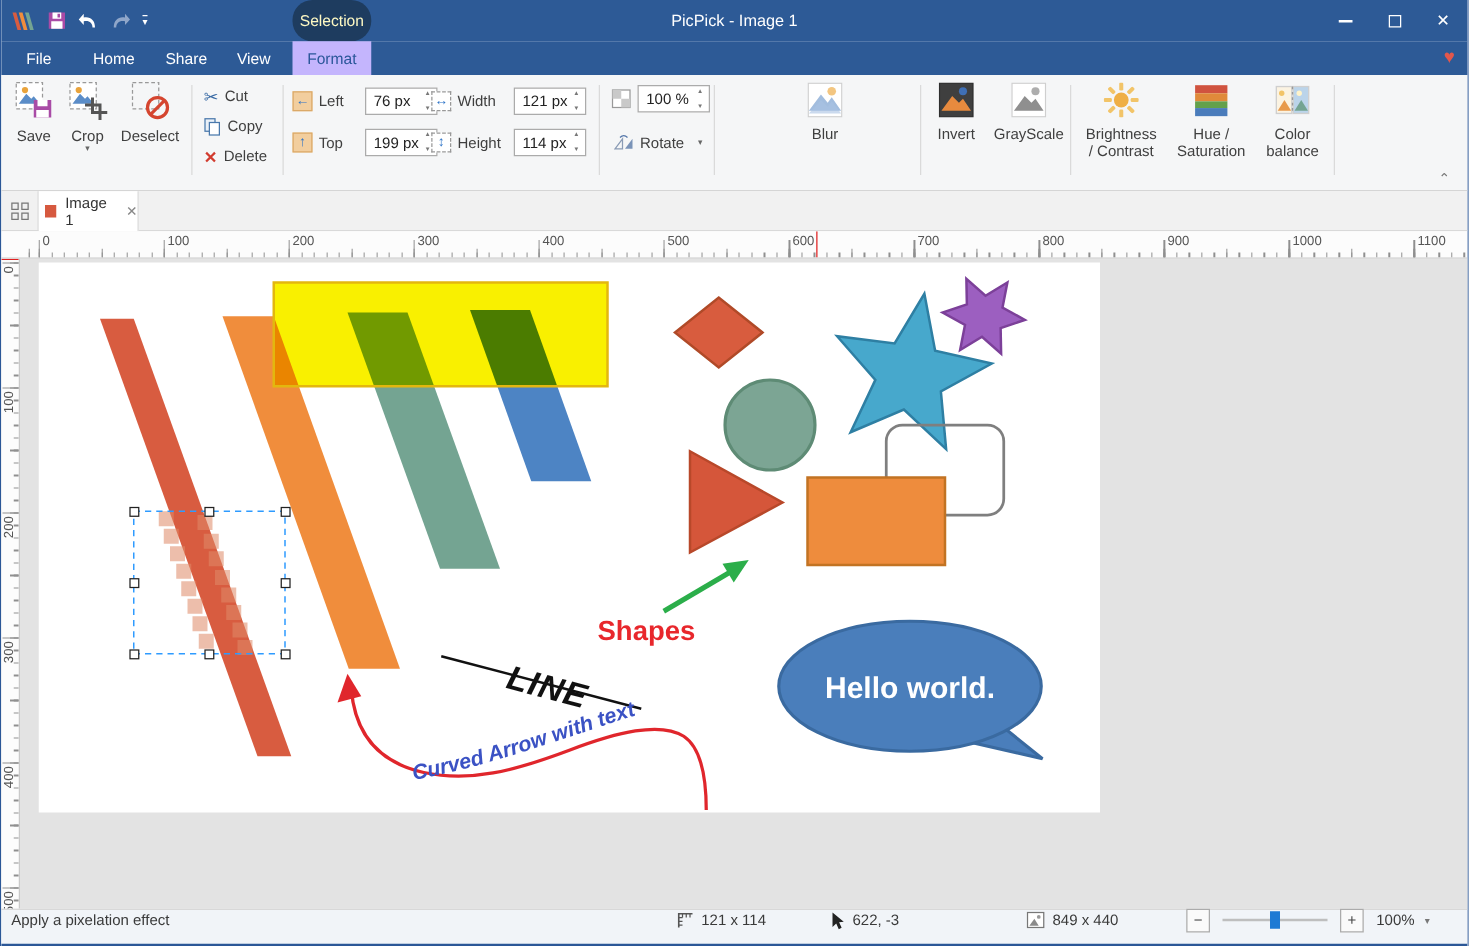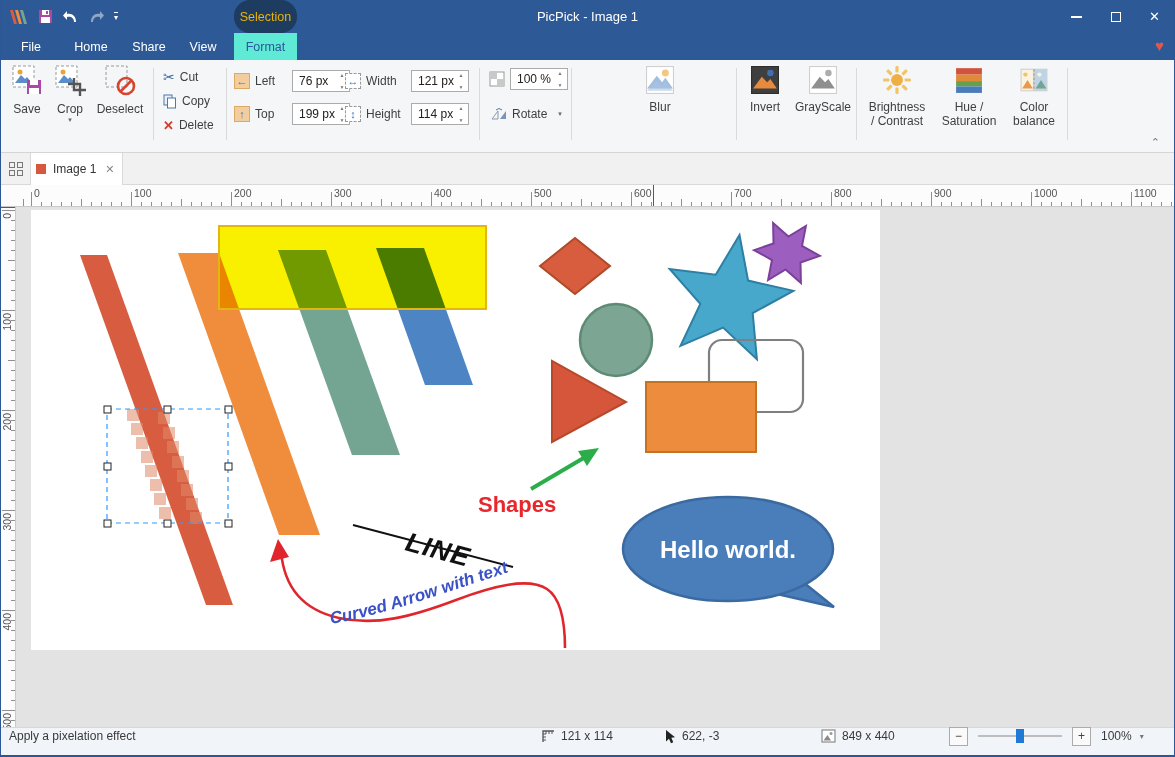--- a/index.html
+++ b/index.html
@@ -5,33 +5,33 @@
   * { margin:0; padding:0; box-sizing:border-box; }
   html,body { width:1175px; height:757px; font-family:"Liberation Sans",sans-serif; }
   .window { position:relative; width:1175px; height:757px; background:#fff; overflow:hidden;
             border-left:1px solid #2B5797; border-right:1px solid #2B5797; }
   
   .titlebar { position:absolute; left:0; top:0; width:100%; height:33px; background:#2D5A96; }
   .qat { position:absolute; left:8px; top:0; height:33px; display:flex; align-items:center; gap:9px; }
   .qat svg { display:block; }
   .qat-caret { color:#fff; font-size:8px; line-height:8px; border-top:1px solid #fff; padding-top:1px; }
   .ctx-header { position:absolute; left:233px; top:0; width:63px; height:33px; background:#1E3C5F;
-                color:#eab308; font-size:12.5px; display:flex; align-items:center; justify-content:center;border-radius:16px; }
+                color:#fef9c3; font-size:12.5px; display:flex; align-items:center; justify-content:center;border-radius:16px; }
   .win-title { position:absolute; left:50%; top:0; transform:translateX(-50%); height:33px;
                display:flex; align-items:center; color:#fff; font-size:13px; }
   .win-controls { position:absolute; right:0; top:0; height:33px; display:flex; }
   .win-btn { width:39px; height:33px; display:flex; align-items:center; justify-content:center; color:#fff; }
   .min-glyph { display:block; width:11px; height:2px; background:#fff; }
   .max-glyph { display:block; width:10px; height:10px; border:1.5px solid #fff; }
   .close-glyph { font-size:13px; }
   
   .menubar { position:absolute; left:0; top:33px; width:100%; height:27px; background:#2D5A96; }
   .menu-item { position:absolute; top:0; height:27px; display:flex; align-items:center; justify-content:center;
                color:#fff; font-size:12.5px; cursor:default; }
-  .menu-item.active { background:#5eead4; color:#2B579A; }
+  .menu-item.active { background:#c4b5fd; color:#2B579A; }
   .heart { position:absolute; right:10px; top:4px; color:#E2574C; font-size:15px; }
   
   .ribbon { position:absolute; left:0; top:60px; width:100%; height:93px; background:#F5F6F7;
             border-bottom:1px solid #D5D5D5; font-size:12px; color:#3F3F3F; }
   .rsep { position:absolute; top:8px; height:72px; width:1px; background:#DADADA; }
   .bigbtn { position:absolute; top:4px; text-align:center; }
   .bigbtn .bicon { margin:0 auto 3px auto; width:32px; height:32px; }
   .bigbtn .blabel { font-size:12px; }
   .bigbtn .bcaret { font-size:7px; color:#666; line-height:8px; }
   .smallbtn { position:absolute; height:20px; display:flex; align-items:center; gap:5px; font-size:12px; }
@@ -51,21 +51,21 @@
   .group-label { position:absolute; left:575px; top:76px; width:488px; text-align:center;
                  color:#6A6A6A; font-size:12px; }
   .ribbon-collapse { position:absolute; right:14px; top:76px; color:#777; font-size:11px; }
   
   .tabbar { position:absolute; left:0; top:153px; width:100%; height:32px; background:#F1F1F1;
             border-bottom:1px solid #D9D9D9; }
   .tab-grid { position:absolute; left:0; top:0; width:30px; height:31px; border-right:1px solid #D9D9D9;
               display:flex; align-items:center; justify-content:center; }
   .grid-ico { display:grid; grid-template-columns:6px 6px; grid-template-rows:6px 6px; gap:2px; }
   .grid-ico span { border:1px solid #777; }
-  .doc-tab { position:absolute; left:30px; top:0; width:92px; height:32px; background:#fff;
+  .doc-tab { position:absolute; left:30px; top:0; width:80px; height:32px; background:#fff;
              border-right:1px solid #D9D9D9; display:flex; align-items:center; padding-left:5px; gap:7px;
              font-size:12px; color:#333; }
   .doc-tab .sq { width:10px; height:10px; background:#D6593F; }
   .doc-tab .x { color:#888; font-size:11px; margin-left:2px; }
   
   .ruler-h { position:absolute; left:0; top:185px; width:100%; height:22px; background:#FCFCFC;
              border-bottom:1px solid #C9C9C9; }
   .ruler-h-inner { position:absolute; left:15px; top:0; right:0; bottom:0; overflow:hidden; }
   .hticks { position:absolute; left:0; right:0; bottom:0; }
   .ht-minor { height:4px; background:repeating-linear-gradient(to right,#8F8F8F 0 1px,transparent 1px 10px); background-position-x:15px; }

